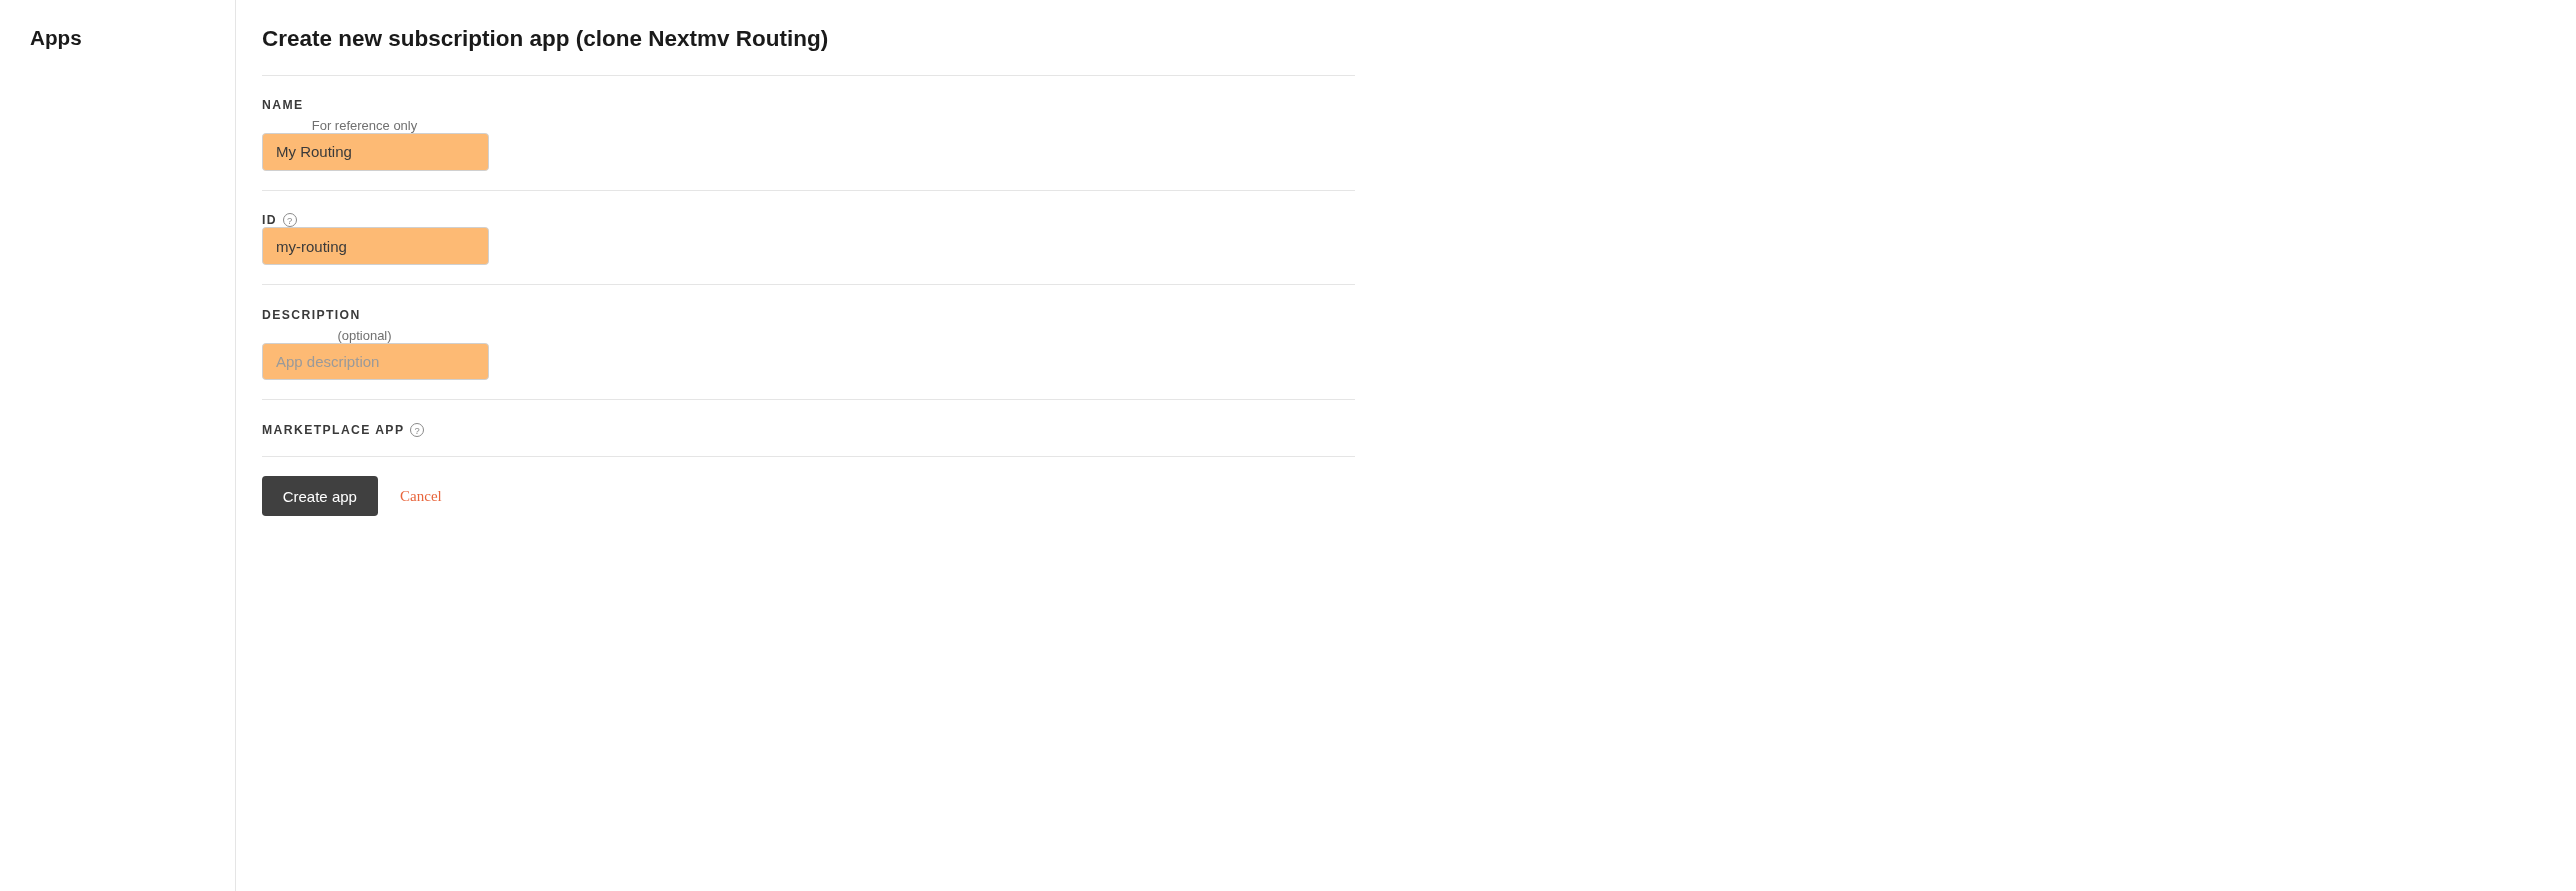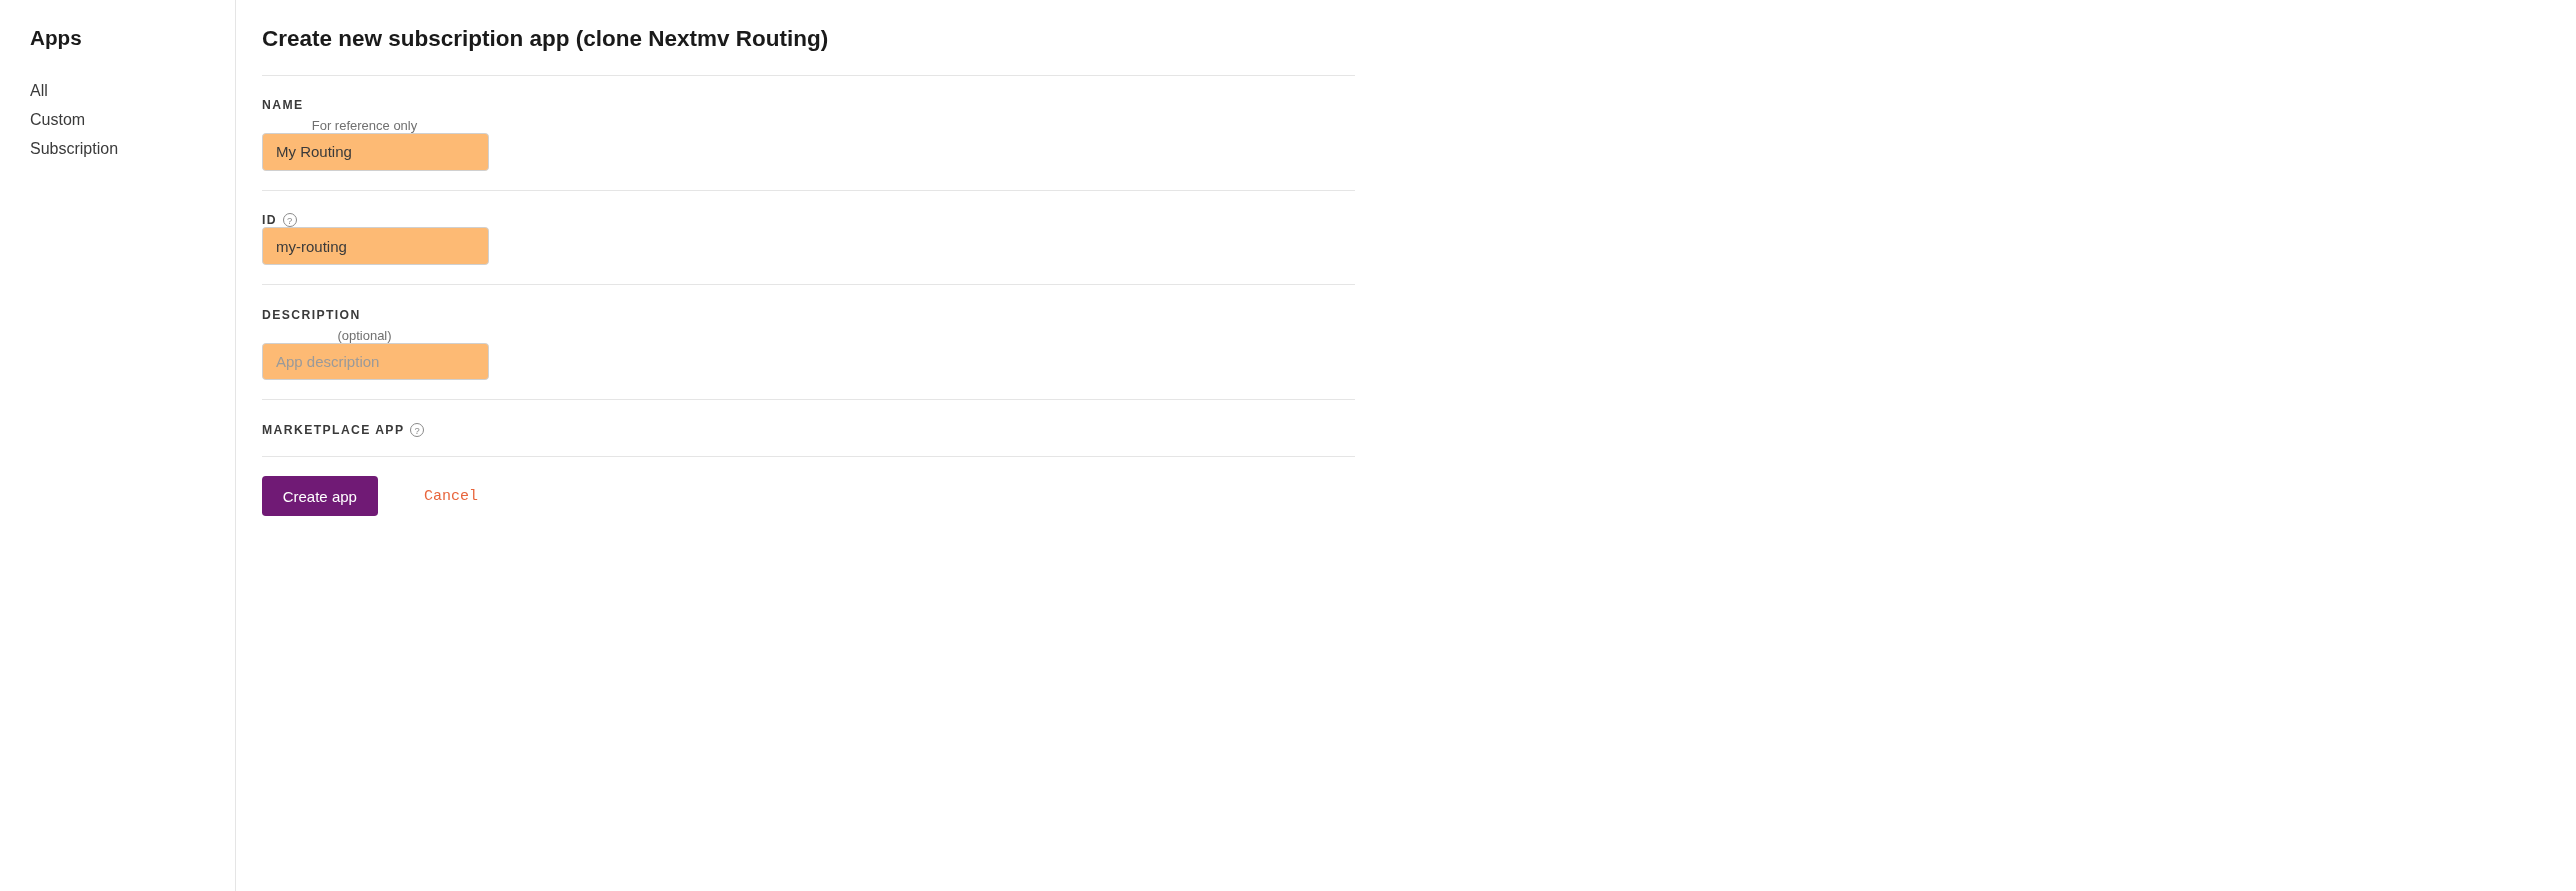--- a/index.html
+++ b/index.html
@@ -129,51 +129,45 @@
       color: #707070;
       margin-top: 1.9px;
     }
     .actions-row {
       display: flex;
       align-items: center;
       gap: 22.5px;
       padding-top: 19px;
     }
     .btn-primary {
-      background: #701a75;
+      background: #404040;
       color: #fff;
       border: none;
       padding: 11.3px 20.7px;
       font-size: 15px;
       font-weight: 500;
       border-radius: 3.8px;
       cursor: pointer;
       font-family: inherit;
     }
     .btn-cancel {
       background: none;
       border: none;
       color: #e8653c;
       font-size: 15px;
       cursor: pointer;
-      font-family: Liberation Mono, monospace;
+      font-family: Liberation Serif, serif;
       padding: 0;
-      margin-left: 24px;
     }
   </style>
 </head>
 <body>
 
 <aside class="sidebar">
   <h2 class="sidebar-title">Apps</h2>
-  <nav>
-    <a class="sidebar-item">All</a>
-    <a class="sidebar-item">Custom</a>
-    <a class="sidebar-item">Subscription</a>
-  </nav>
 </aside>
 
 <main class="main">
   <h1 class="page-title">Create new subscription app (clone Nextmv Routing)</h1>
 
   <div class="form-section">
 
     <div class="form-row">
       <div class="label-col">
         <div class="label-main">NAME</div>

